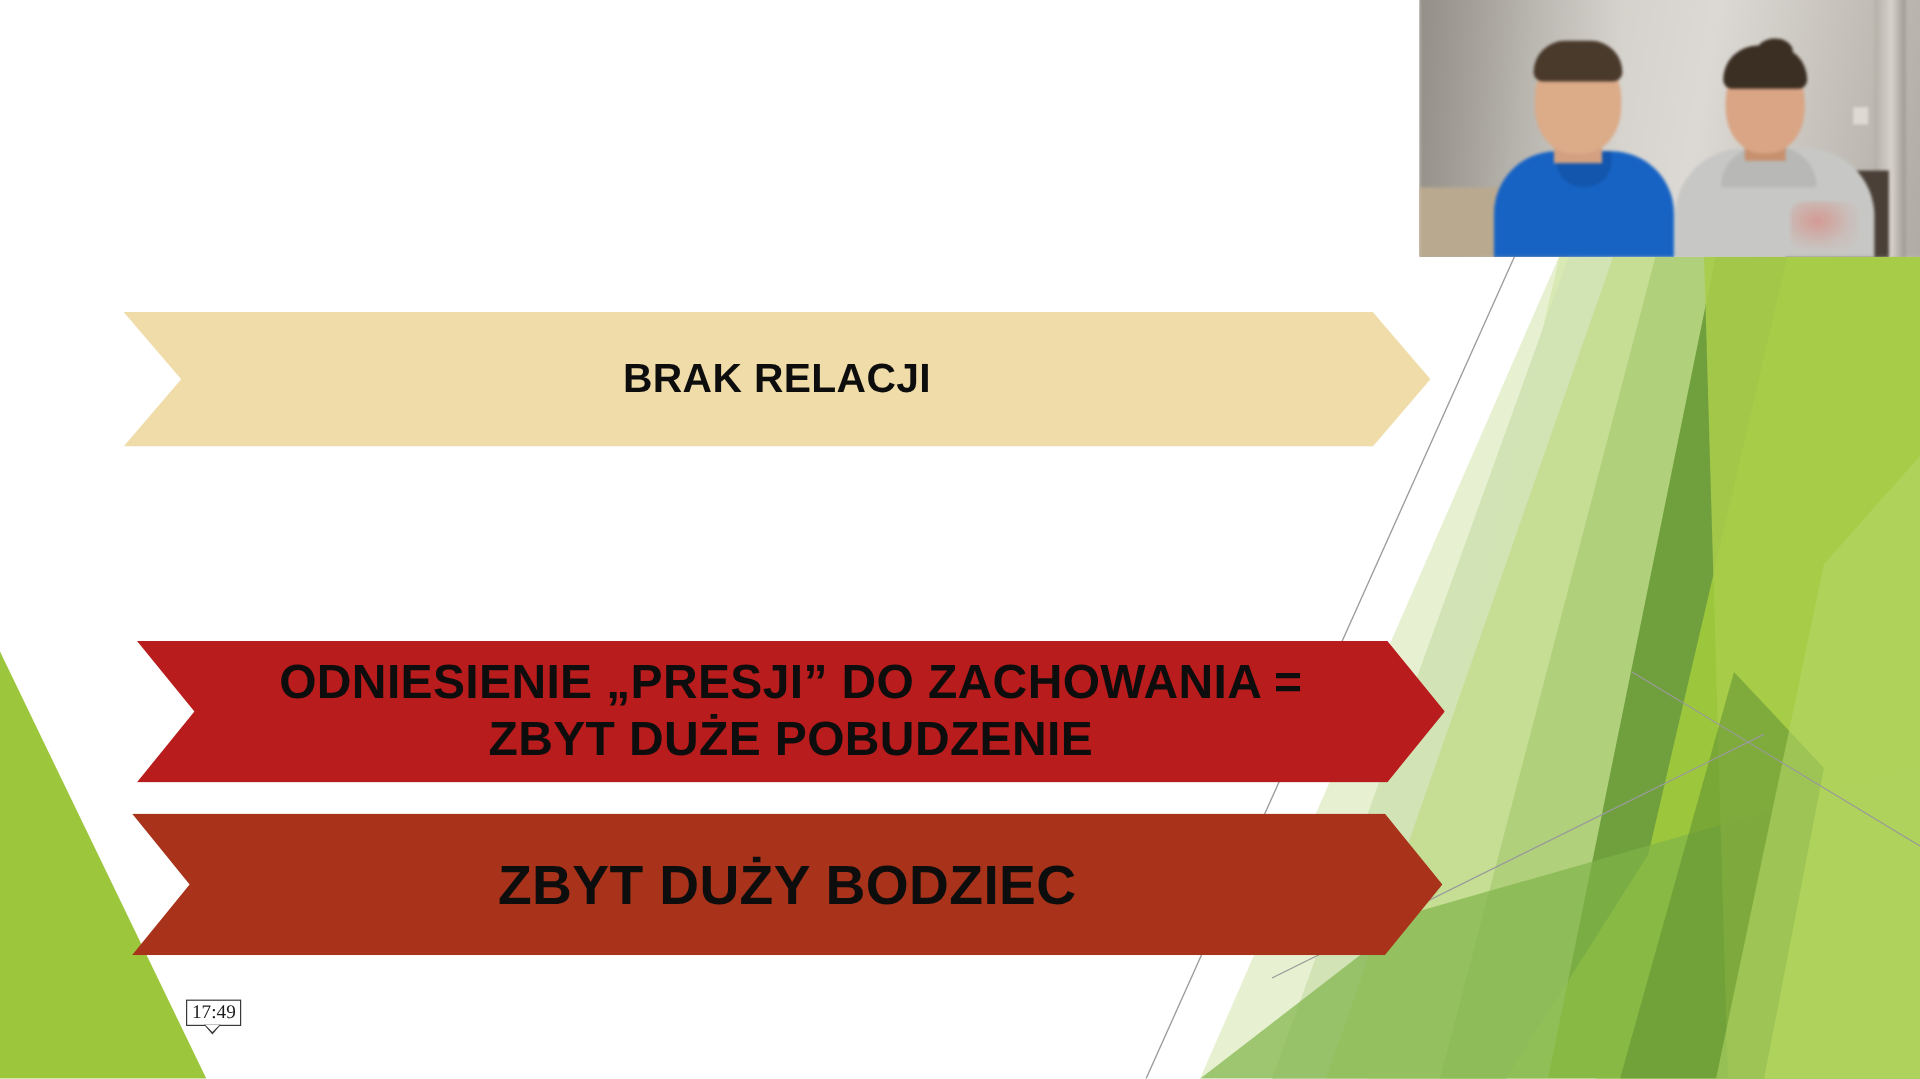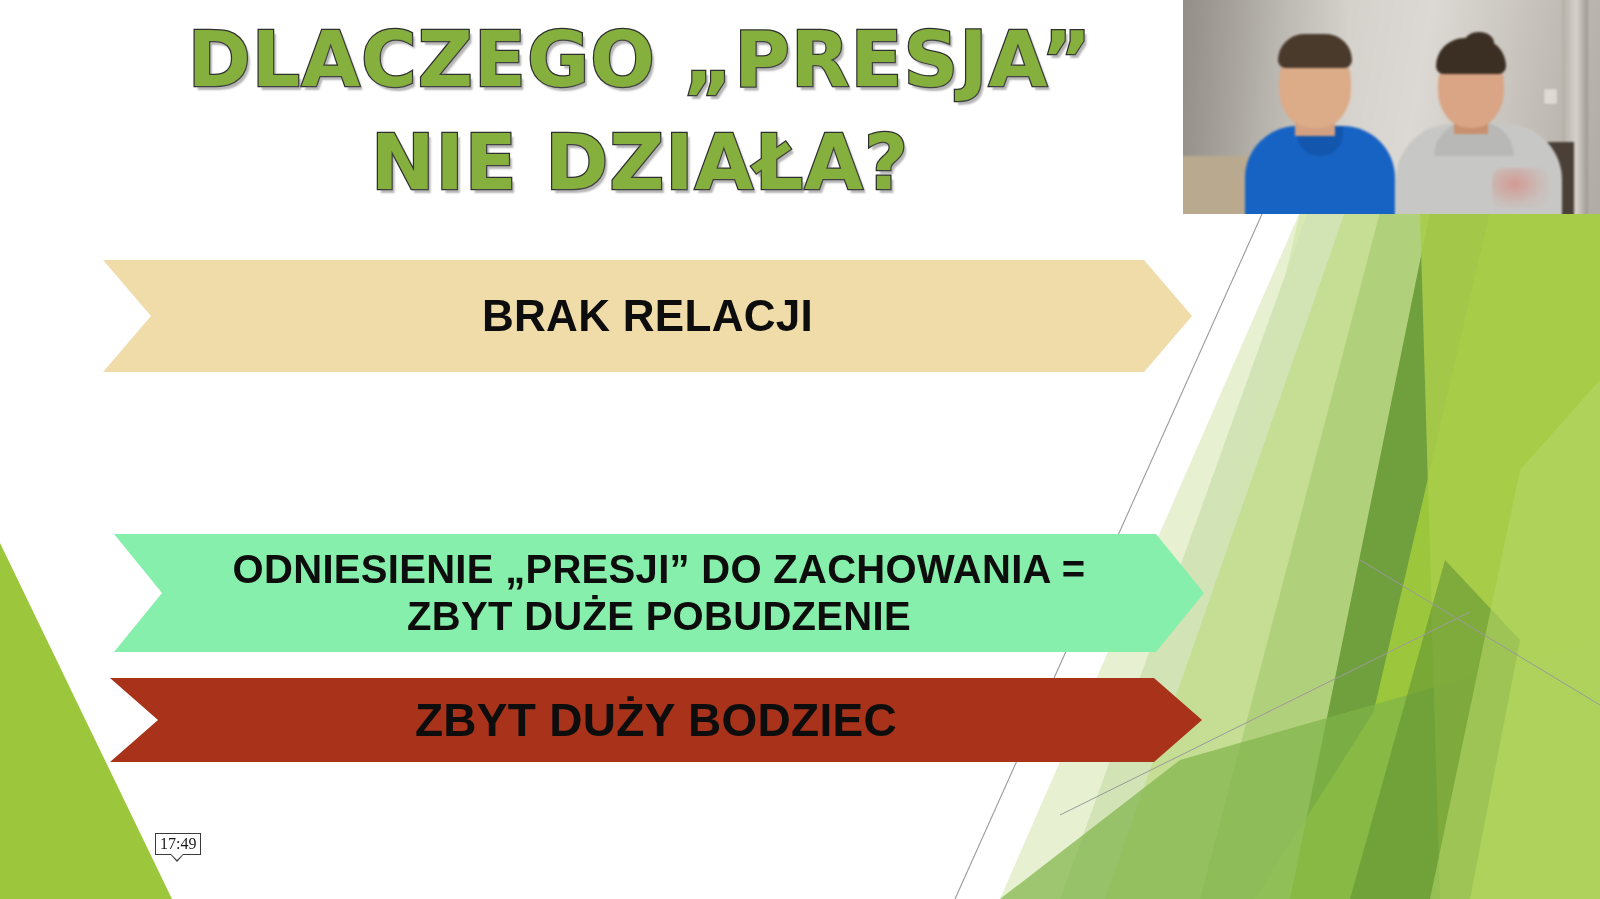--- a/index.html
+++ b/index.html
@@ -66,29 +66,29 @@
     color: #0d0d0d;
     font-weight: 700;
     text-align: center;
     line-height: 1.18;
     letter-spacing: .3px;
     padding: 0 70px;
     font-family: "Liberation Sans", sans-serif;
   }
 
   #banner-1 { left: 103px;  top: 260px; width: 1089px; height: 112px; background: #EFDCA8; }
-  #banner-1 .banner-text { font-size: 44px; }
+  #banner-1 .banner-text { font-size: 34px; }
 
   #banner-2 { left: 110px;  top: 397px; width: 1096px; height: 110px; background: #FDBD10; }
   #banner-2 .banner-text { font-size: 44px; }
 
-  #banner-3 { left: 114px;  top: 534px; width: 1090px; height: 118px; background: #86efac; }
+  #banner-3 { left: 114px;  top: 534px; width: 1090px; height: 118px; background: #b91c1c; }
   #banner-3 .banner-text { font-size: 40px; padding: 0 86px; }
 
-  #banner-4 { left: 110px;  top: 678px; width: 1092px; height: 84px; background: #A8331A; }
+  #banner-4 { left: 110px;  top: 678px; width: 1092px; height: 118px; background: #A8331A; }
   #banner-4 .banner-text { font-size: 46px; }
 
   
   #webcam {
     position: absolute;
     left: 1183px;
     top: 0;
     width: 417px;
     height: 214px;
     overflow: hidden;
@@ -227,22 +227,20 @@
     <polygon points="1000,899 1600,899 1600,640 1180,760" fill="#7FB348" opacity="0.7"></polygon>
     <polygon points="1420,212 1600,212 1600,899 1440,899" fill="#A8CC4A" opacity="0.9"></polygon>
     <polygon points="1445,560 1520,640 1470,899 1350,899" fill="#5E8F33" opacity="0.55"></polygon>
     <polygon points="1600,380 1600,899 1430,899 1520,470" fill="#B7D96A" opacity="0.55"></polygon>
 
     <line x1="1262" y1="214" x2="955" y2="899" stroke="#9A9A9A" stroke-width="1.1" fill="none"></line>
     <line x1="1360" y1="560" x2="1600" y2="705" stroke="#9A9A9A" stroke-width="1" fill="none"></line>
     <line x1="1060" y1="815" x2="1470" y2="612" stroke="#9A9A9A" stroke-width="1" fill="none"></line>
   </svg>
 
-  <div id="slide-title">DLACZEGO „PRESJA”
-NIE DZIAŁA?</div>
 
   <div class="banner" id="banner-1">
     <div class="banner-text">BRAK RELACJI</div>
   </div>
 
 
   <div class="banner" id="banner-3">
     <div class="banner-text">ODNIESIENIE „PRESJI” DO ZACHOWANIA = ZBYT DUŻE POBUDZENIE</div>
   </div>
 

